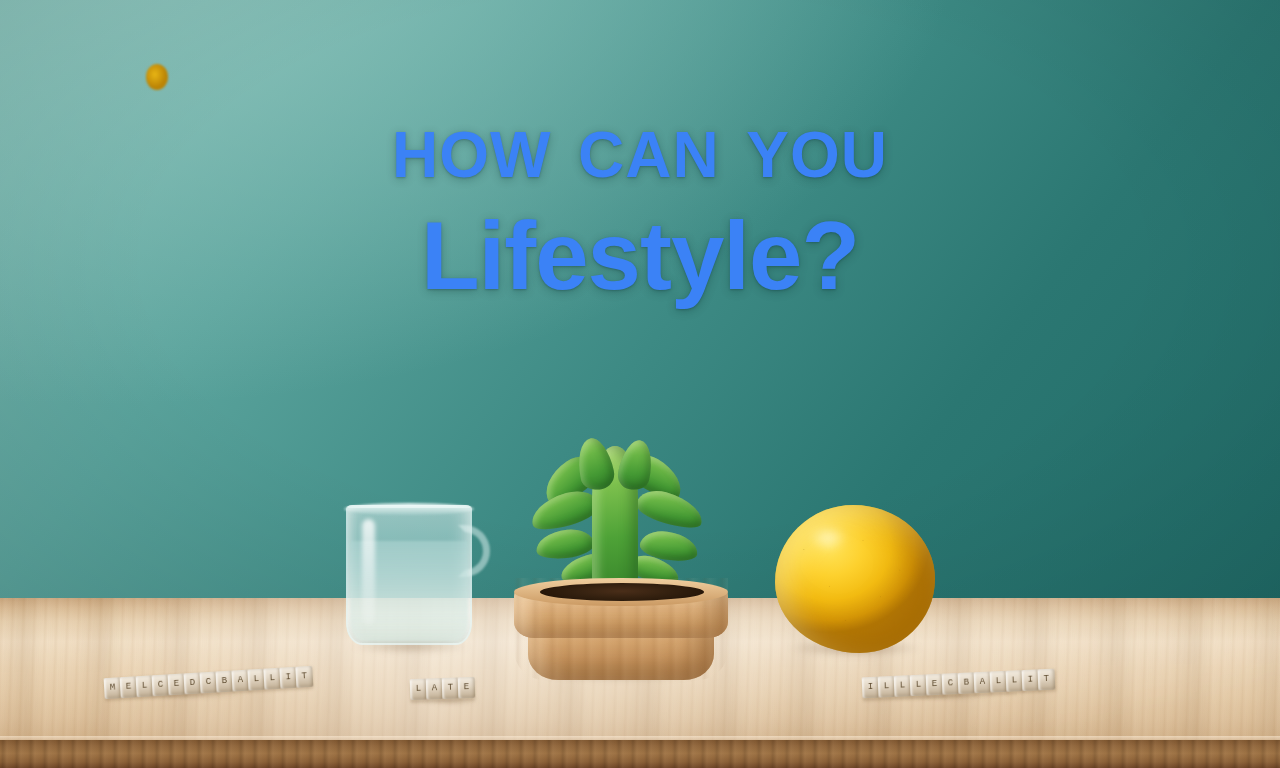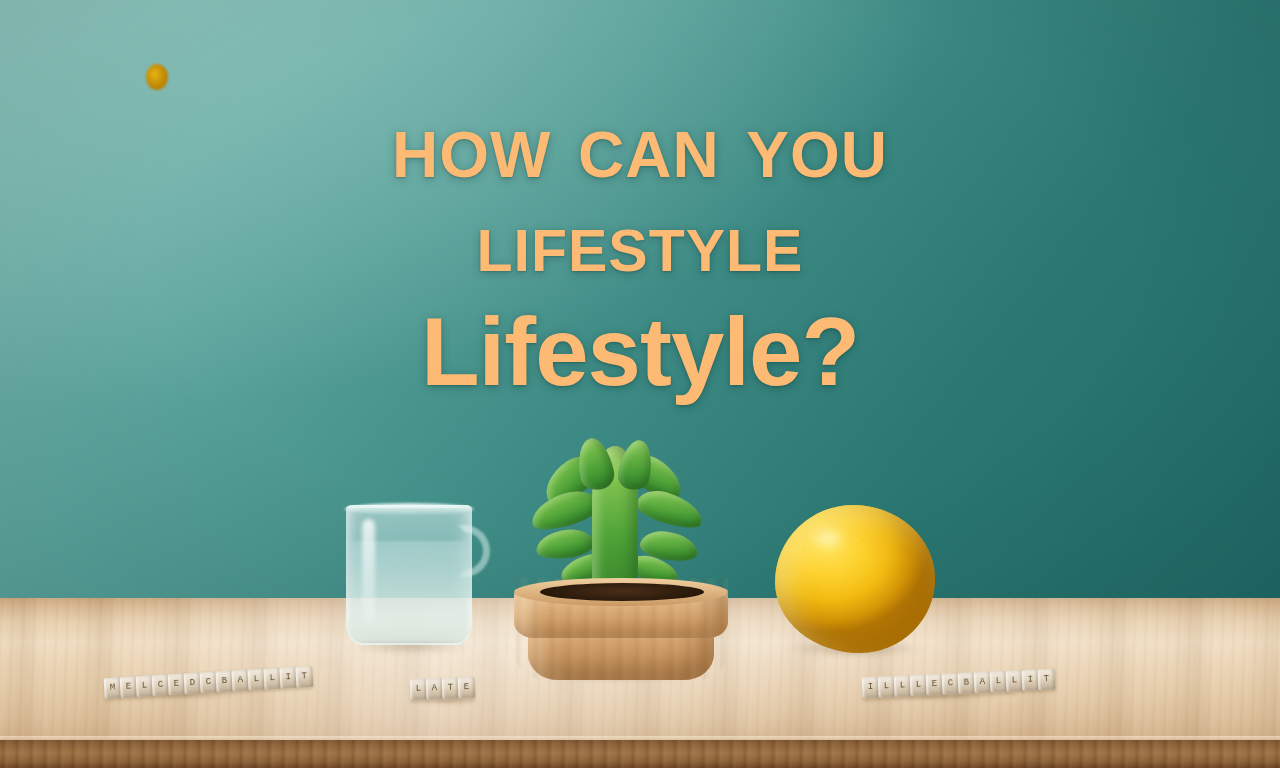--- a/index.html
+++ b/index.html
@@ -267,21 +267,21 @@
   .blk-shadow {
     position:absolute; height:7px; border-radius:50%;
     background:radial-gradient(50% 50% at 50% 50%, rgba(110,80,46,0.32), rgba(110,80,46,0) 75%);
     filter:blur(2px);
   }
 
   
   .headline {
     position:absolute; left:0; top:96px; width:1280px;
     text-align:center;
-    color:#fdba74;
+    color:#3b82f6;
     font-family:"Liberation Sans", sans-serif;
     font-weight:bold;
     letter-spacing:0.5px;
     text-shadow:0 2px 10px rgba(10,45,42,0.30), 0 1px 2px rgba(10,45,42,0.25);
     pointer-events:none;
   }
   .hl-line { display:block; white-space:nowrap; }
   .l1 { font-size:92px; line-height:98px; font-variant:small-caps; text-transform:lowercase; letter-spacing:1px; }
   .l2 { font-size:92px; line-height:98px; font-variant:small-caps; text-transform:lowercase; letter-spacing:1px; }
   .l3 { font-size:84px; line-height:96px; font-variant:small-caps; text-transform:lowercase; letter-spacing:1px; }
@@ -374,17 +374,16 @@
     <span class="blk">B</span>
     <span class="blk">A</span>
     <span class="blk">L</span>
     <span class="blk">L</span>
     <span class="blk">I</span>
     <span class="blk">T</span>
   </div>
 
   <div class="headline">
     <span class="hl-line l1">How Can You</span>
-    <span class="hl-line l3">Lifestyle</span>
     <span class="hl-line l4">Lifestyle?</span>
   </div>
 
 </div>
 
 </body></html>

